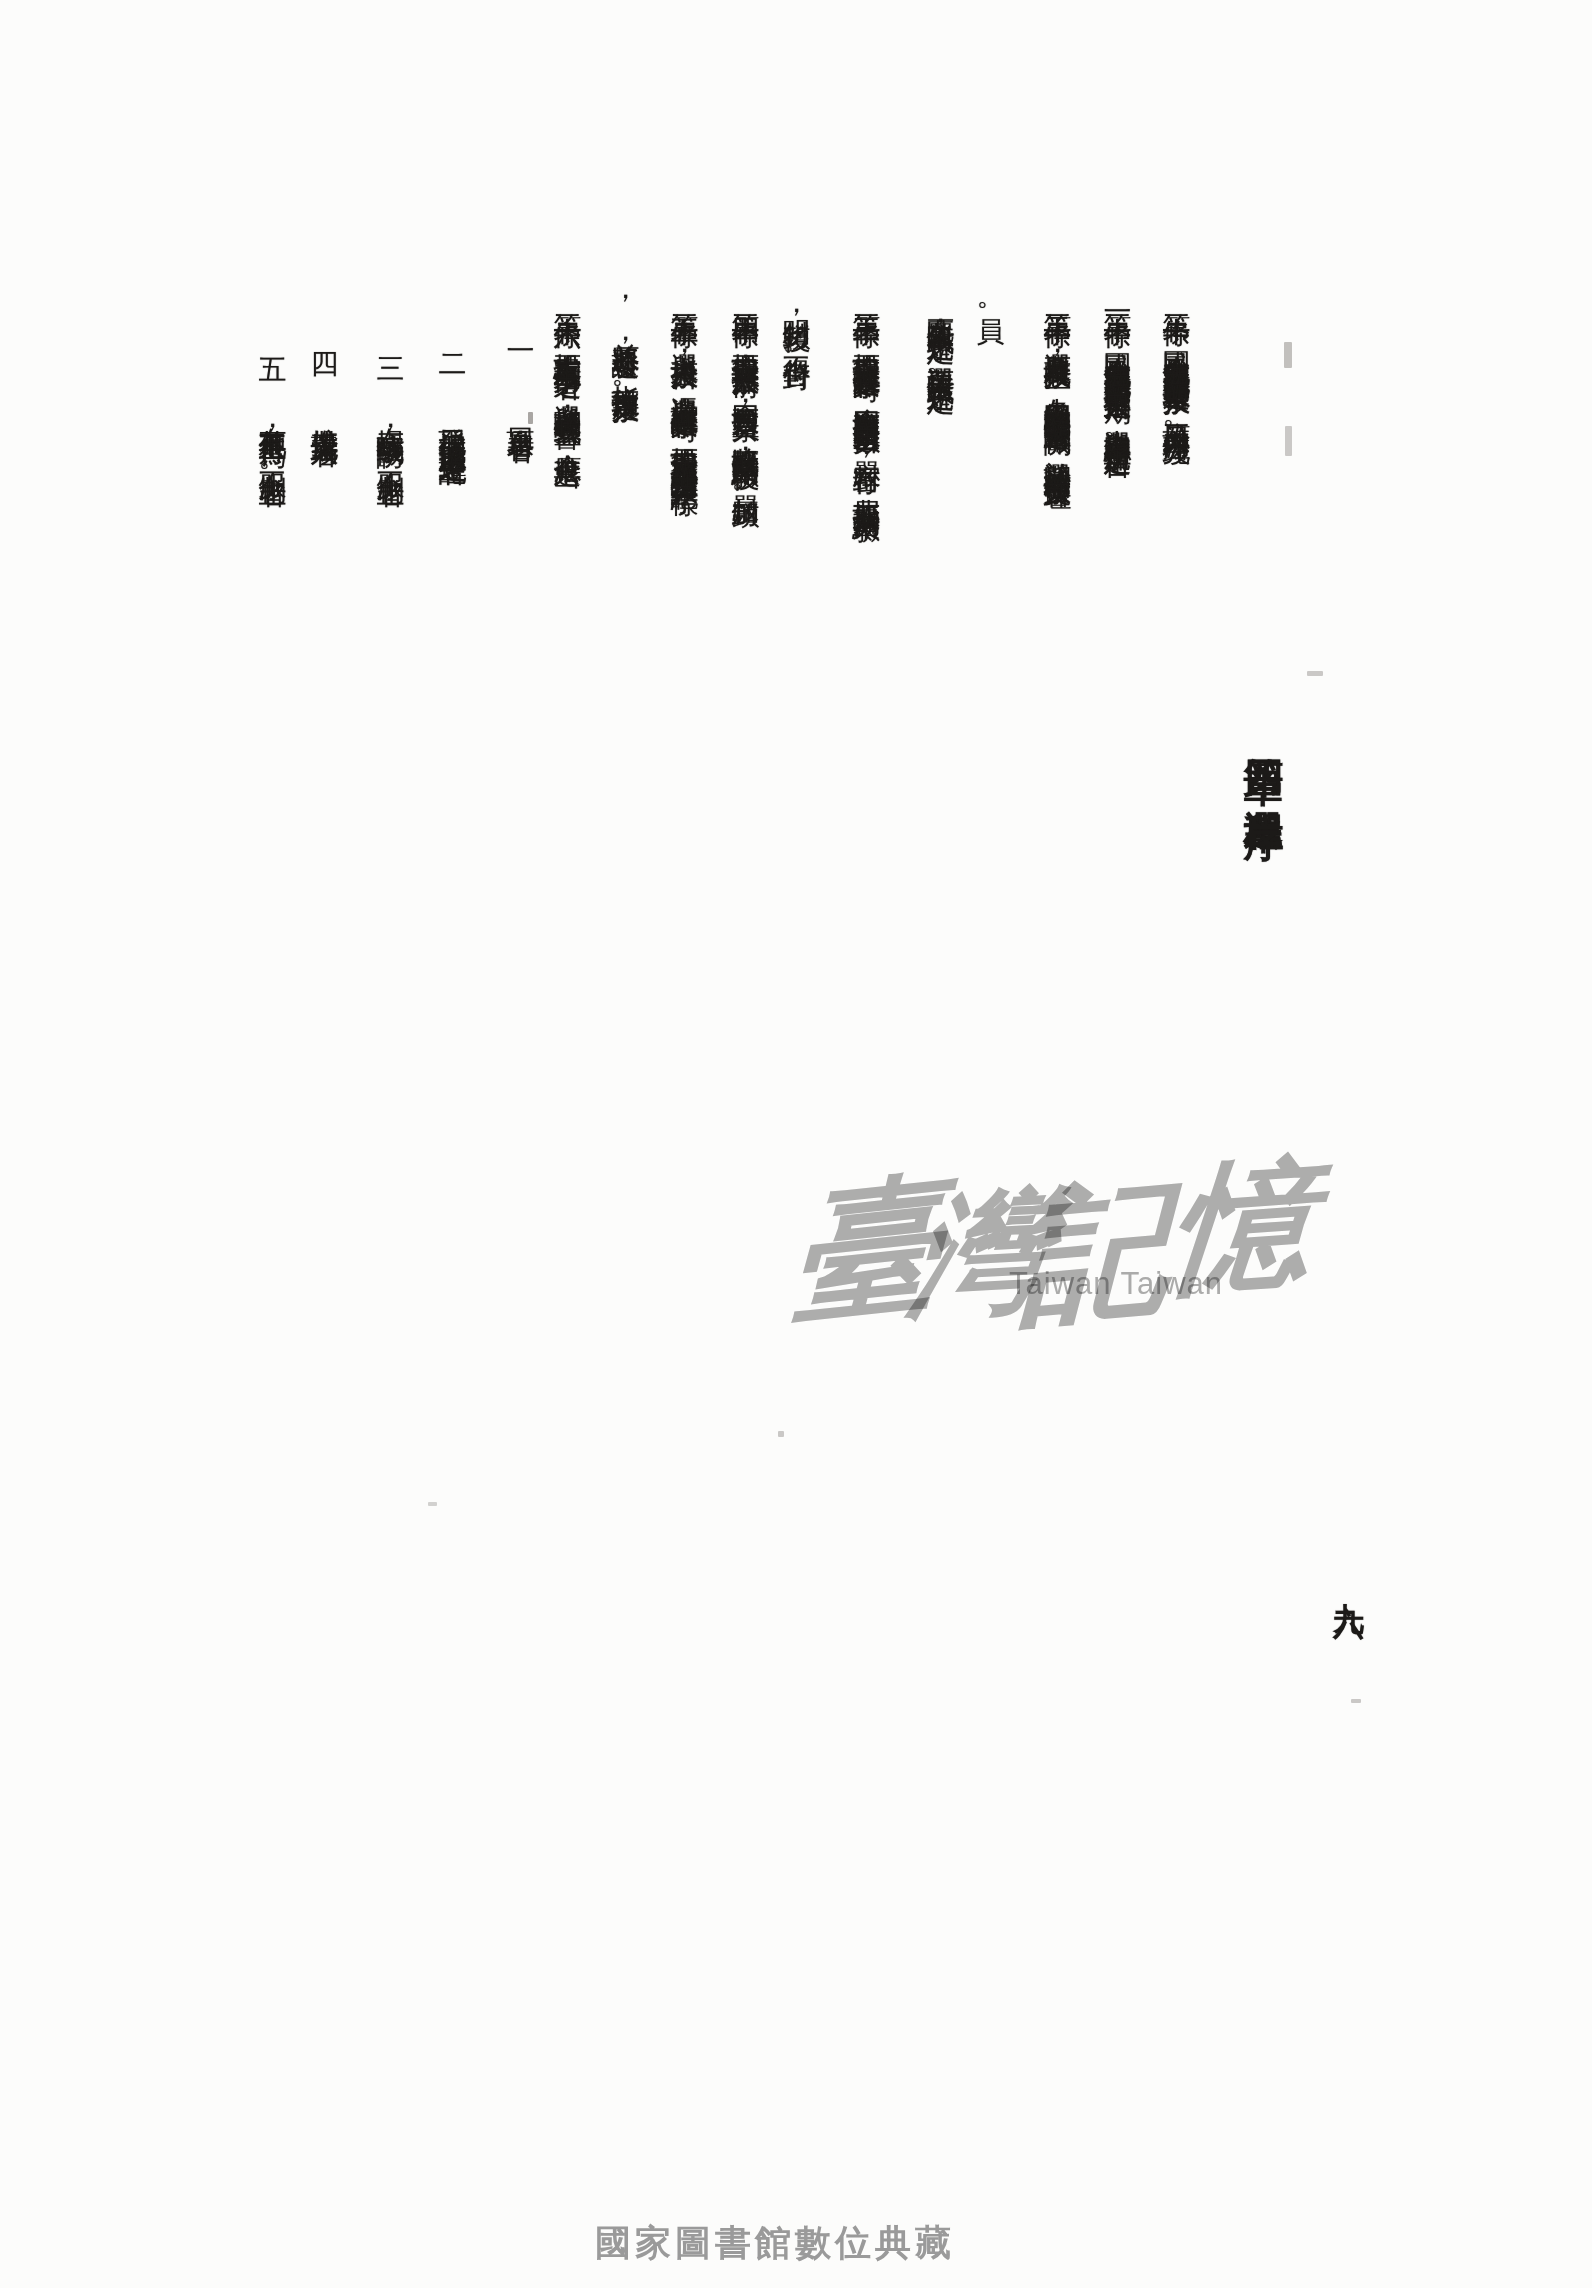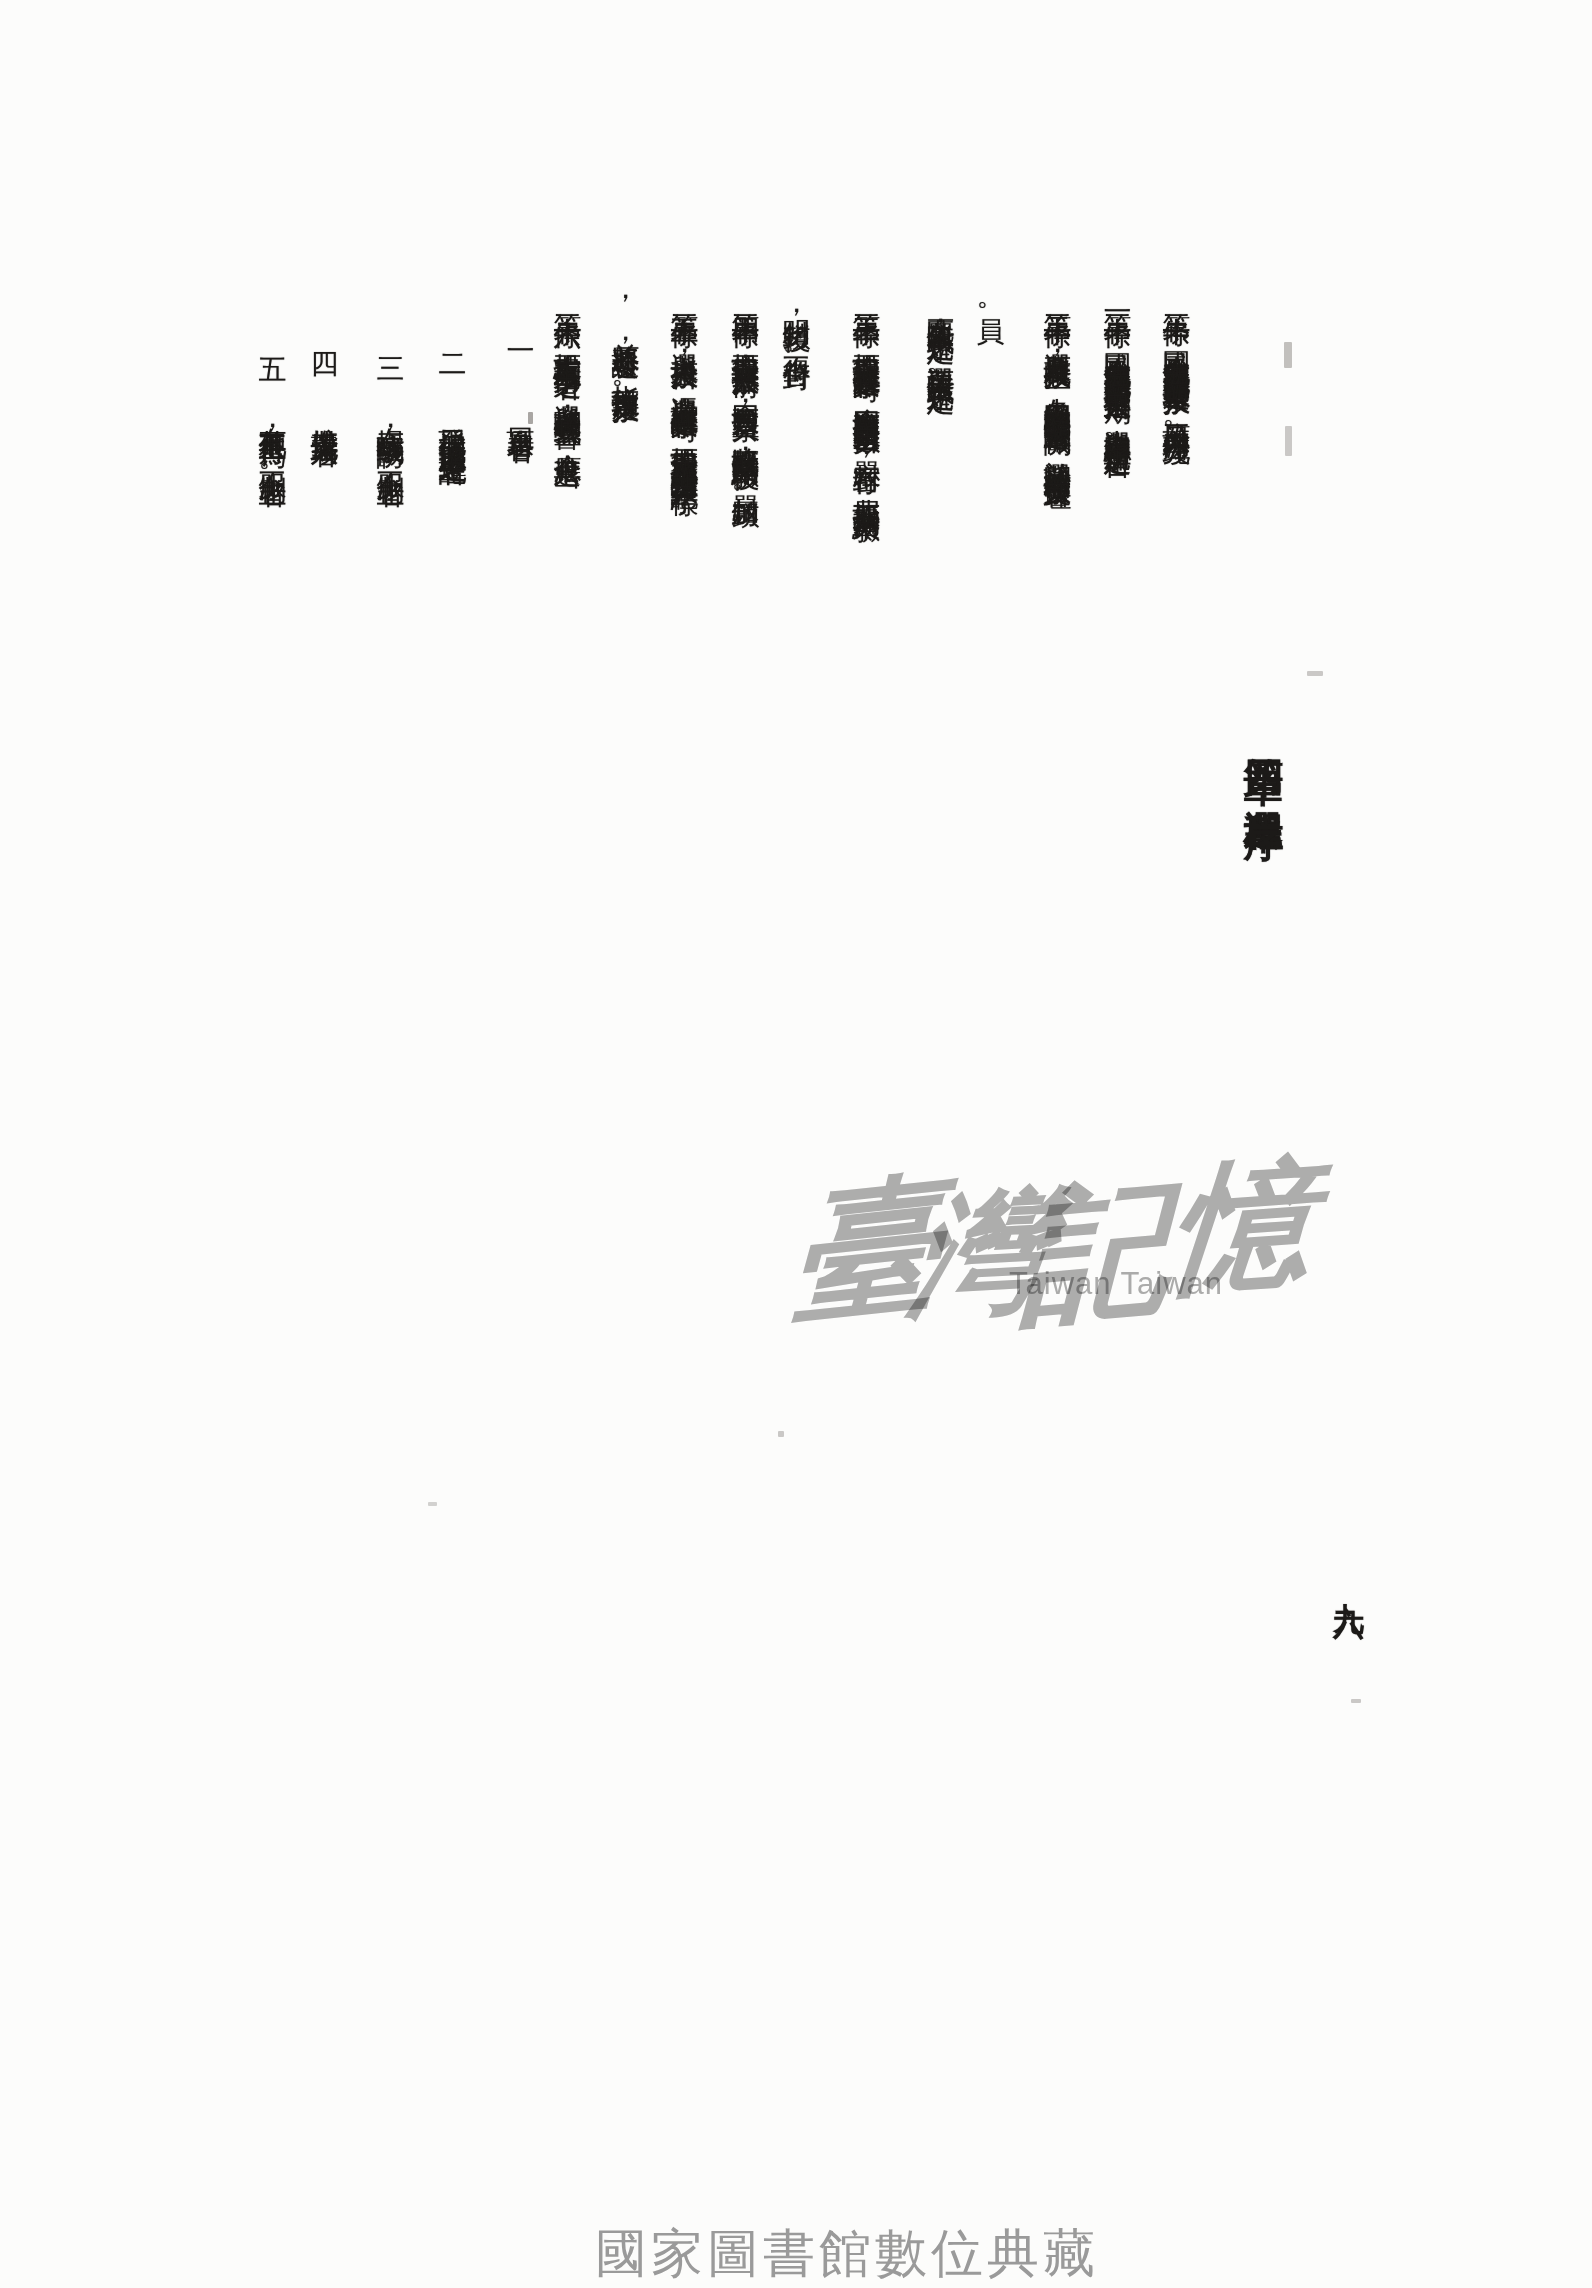--- a/index.html
+++ b/index.html
@@ -48,24 +48,24 @@
     font-size:31px;
     color:#a4a4a4;
     letter-spacing:1px;
     mix-blend-mode:multiply;
     opacity:.9;
   }
   .footer-caption{
     position:absolute;
     left:595px;top:2219px;
     font-family:"Liberation Sans","DejaVu Sans",sans-serif;
-    font-size:52px;
+    font-size:36px;
     letter-spacing:4px;
     color:#9a9a9a;
-    font-weight:normal;
+    font-weight:bold;
   }
   
   .speck{position:absolute;background:#55504b;border-radius:1px;opacity:.5;}
 </style>
 </head>
 <body>
 
 <div class="page">
 
   <div class="vtext heading" style="left:1244px;top:726px;">第四章　選舉程序</div>

